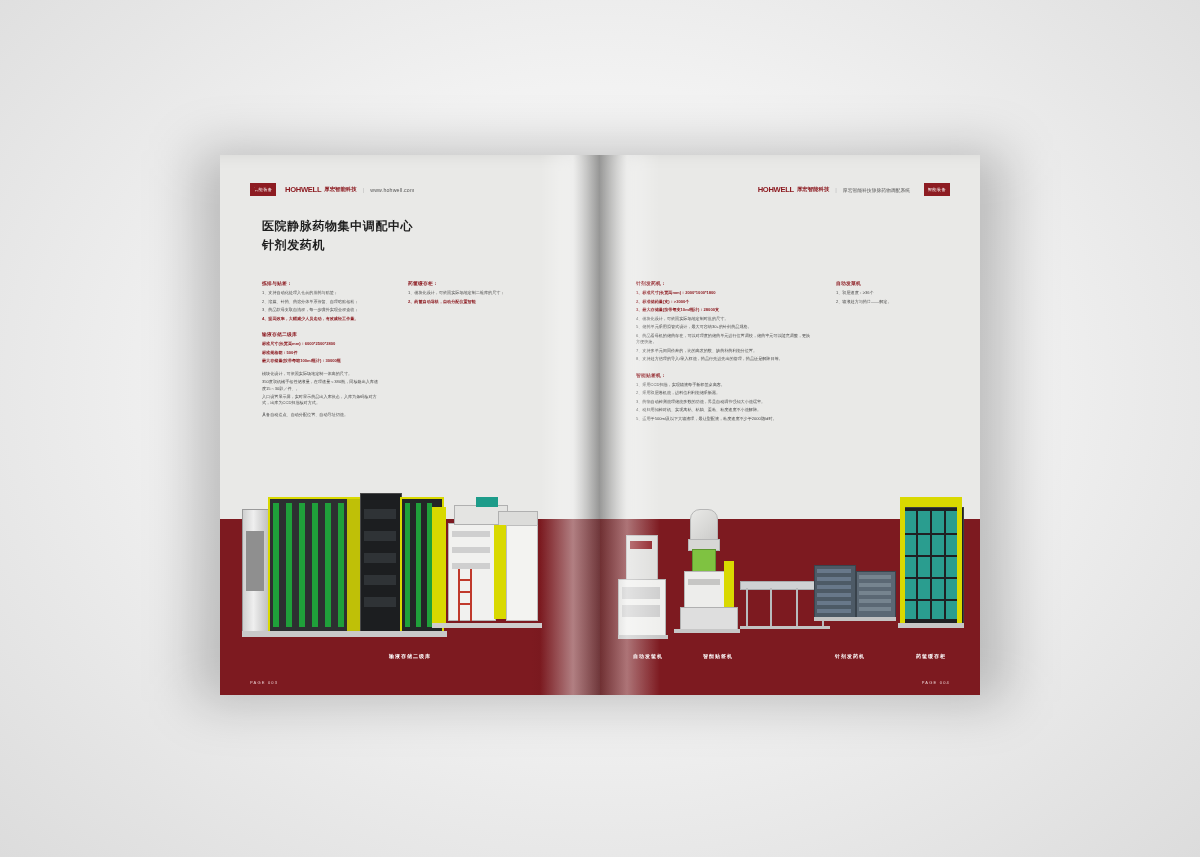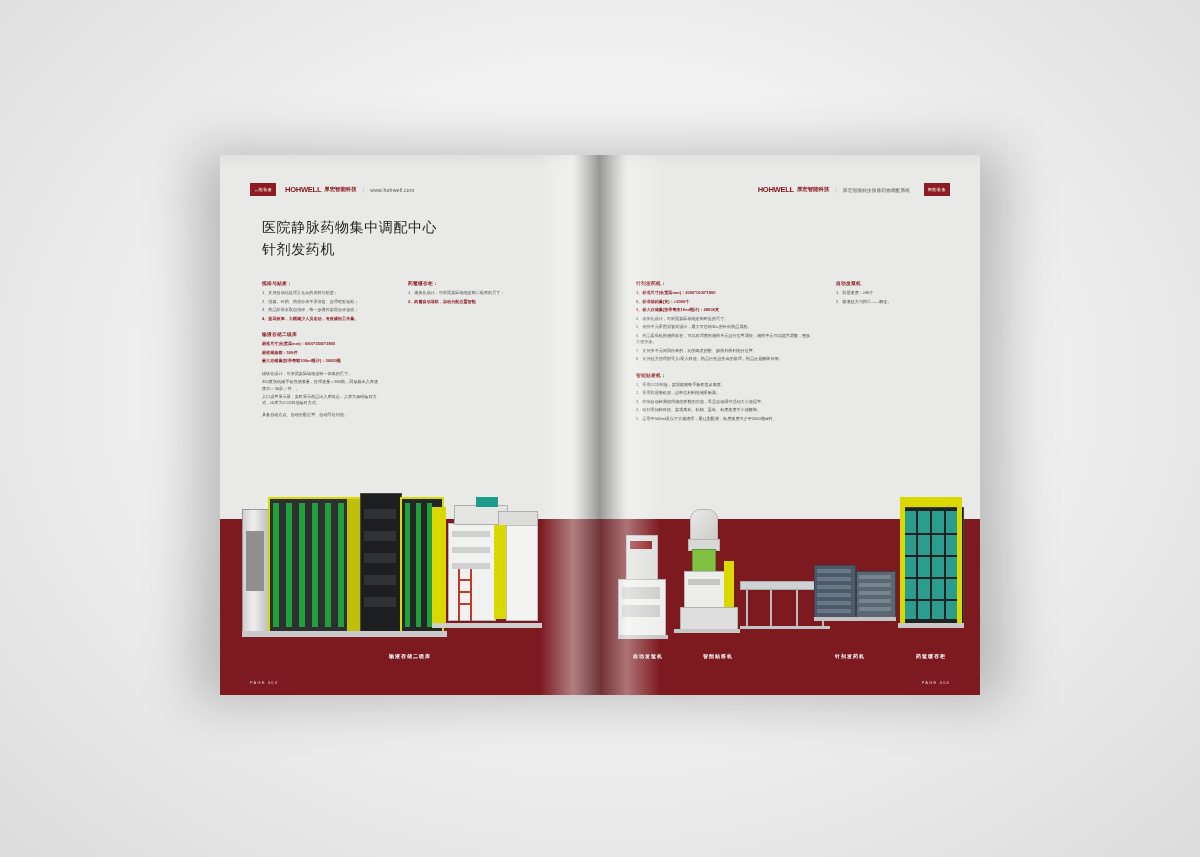--- a/index.html
+++ b/index.html
@@ -47,21 +47,21 @@
   }
   .logo{position:absolute;top:0;height:13px;display:flex;align-items:center;gap:3px;}
   .logo .mark{font-size:7.6px;font-weight:bold;color:#8d1c22;letter-spacing:-.3px;font-family:"Liberation Sans",sans-serif;}
   .logo .cn{font-size:5.4px;color:#8d1c22;font-weight:bold;}
   .logo .sep{color:#b9b9b9;font-size:6px;margin:0 3px;}
   .logo .site{font-size:5.2px;color:#555;letter-spacing:.2px;}
   .logo .subcn{font-size:4.8px;color:#555;}
 
   
   .titleblk{position:absolute;left:42px;top:62px;}
-  .titleblk h1{margin:0;font-size:14px;line-height:1.55;color:#1d1d1d;font-weight:normal;letter-spacing:.6px;}
+  .titleblk h1{margin:0;font-size:12px;line-height:1.55;color:#1d1d1d;font-weight:bold;letter-spacing:.6px;}
 
   
   .cols{position:absolute;display:flex;}
   .col{}
   .col h3{margin:0 0 4px 0;font-size:4.8px;color:#8d1c22;font-weight:bold;letter-spacing:.2px;}
   .col p{margin:0 0 2.2px 0;font-size:4.1px;line-height:1.55;color:#4a4a4a;}
   .col p.b{color:#8d1c22;font-weight:bold;}
   .col .gap{height:7px;}
 
   

